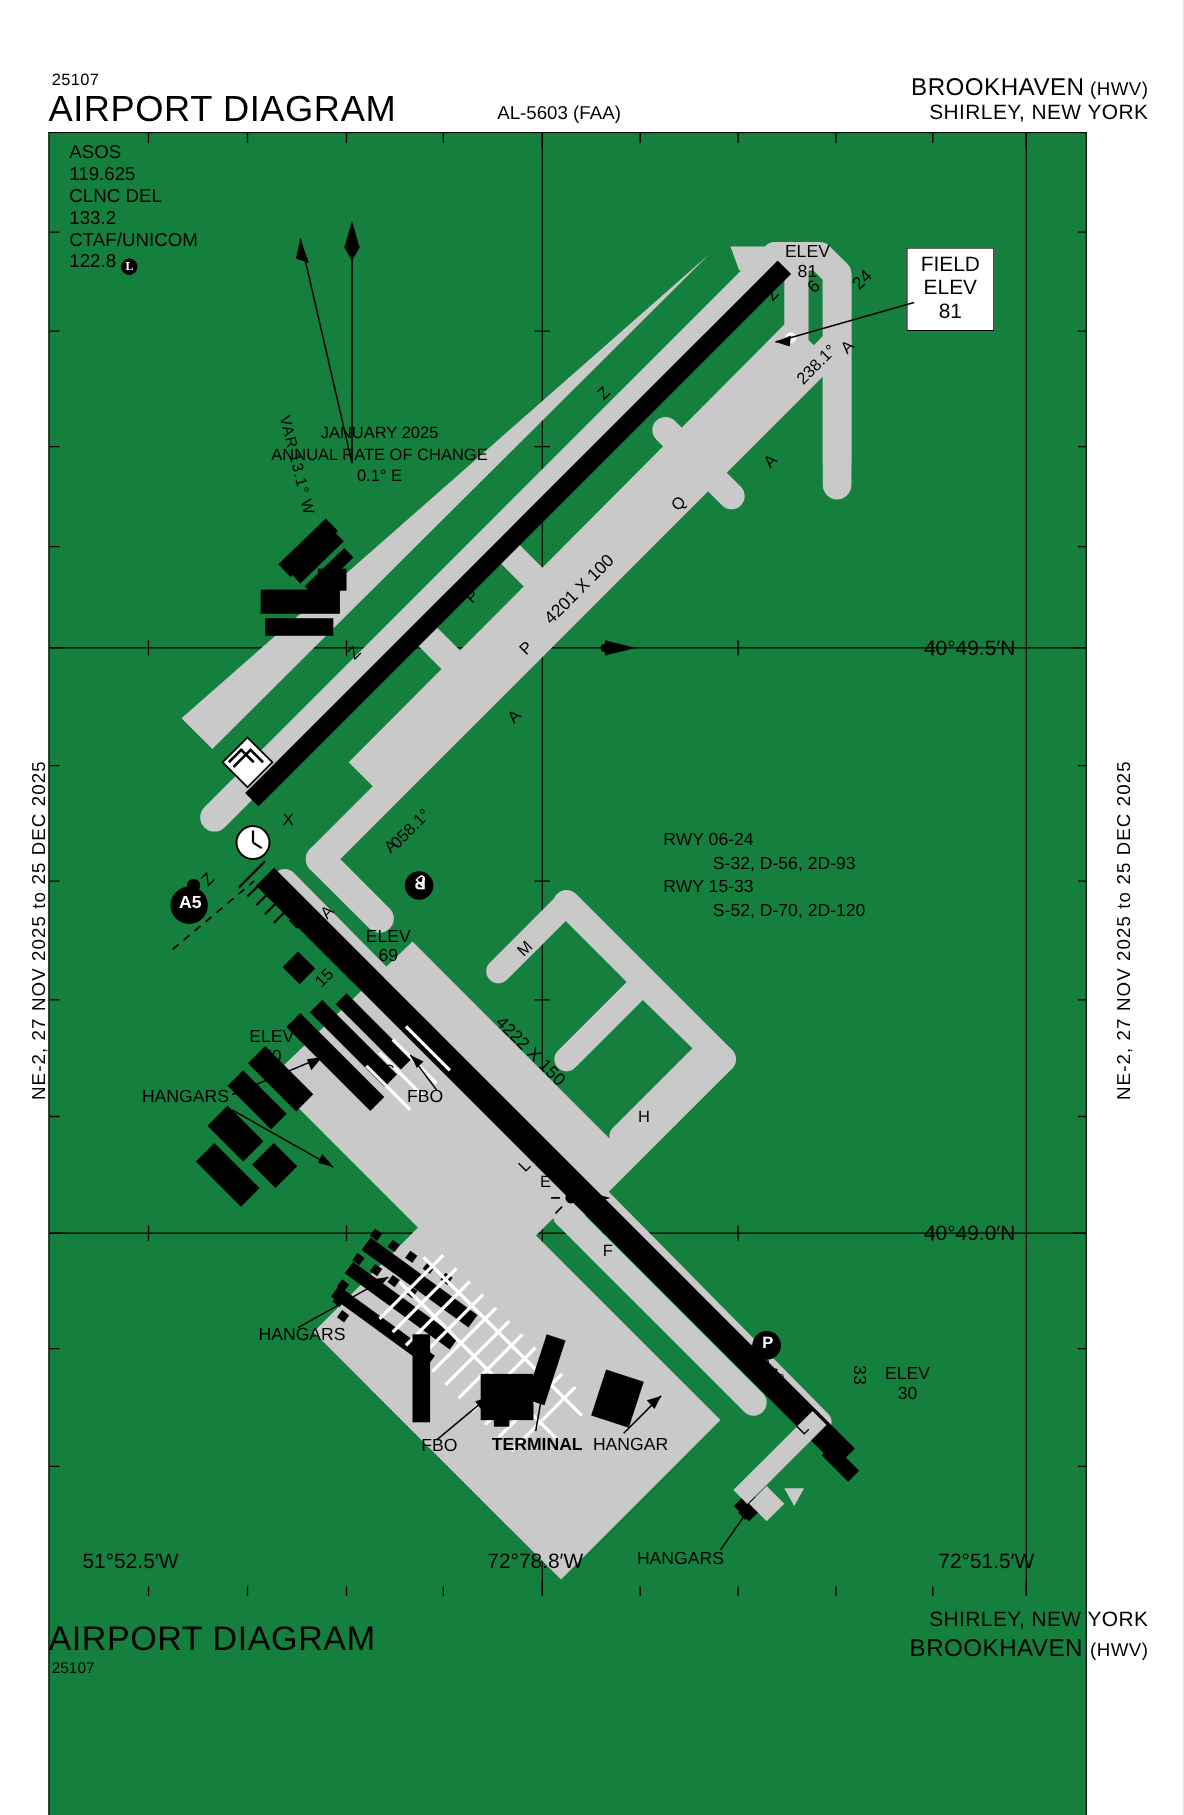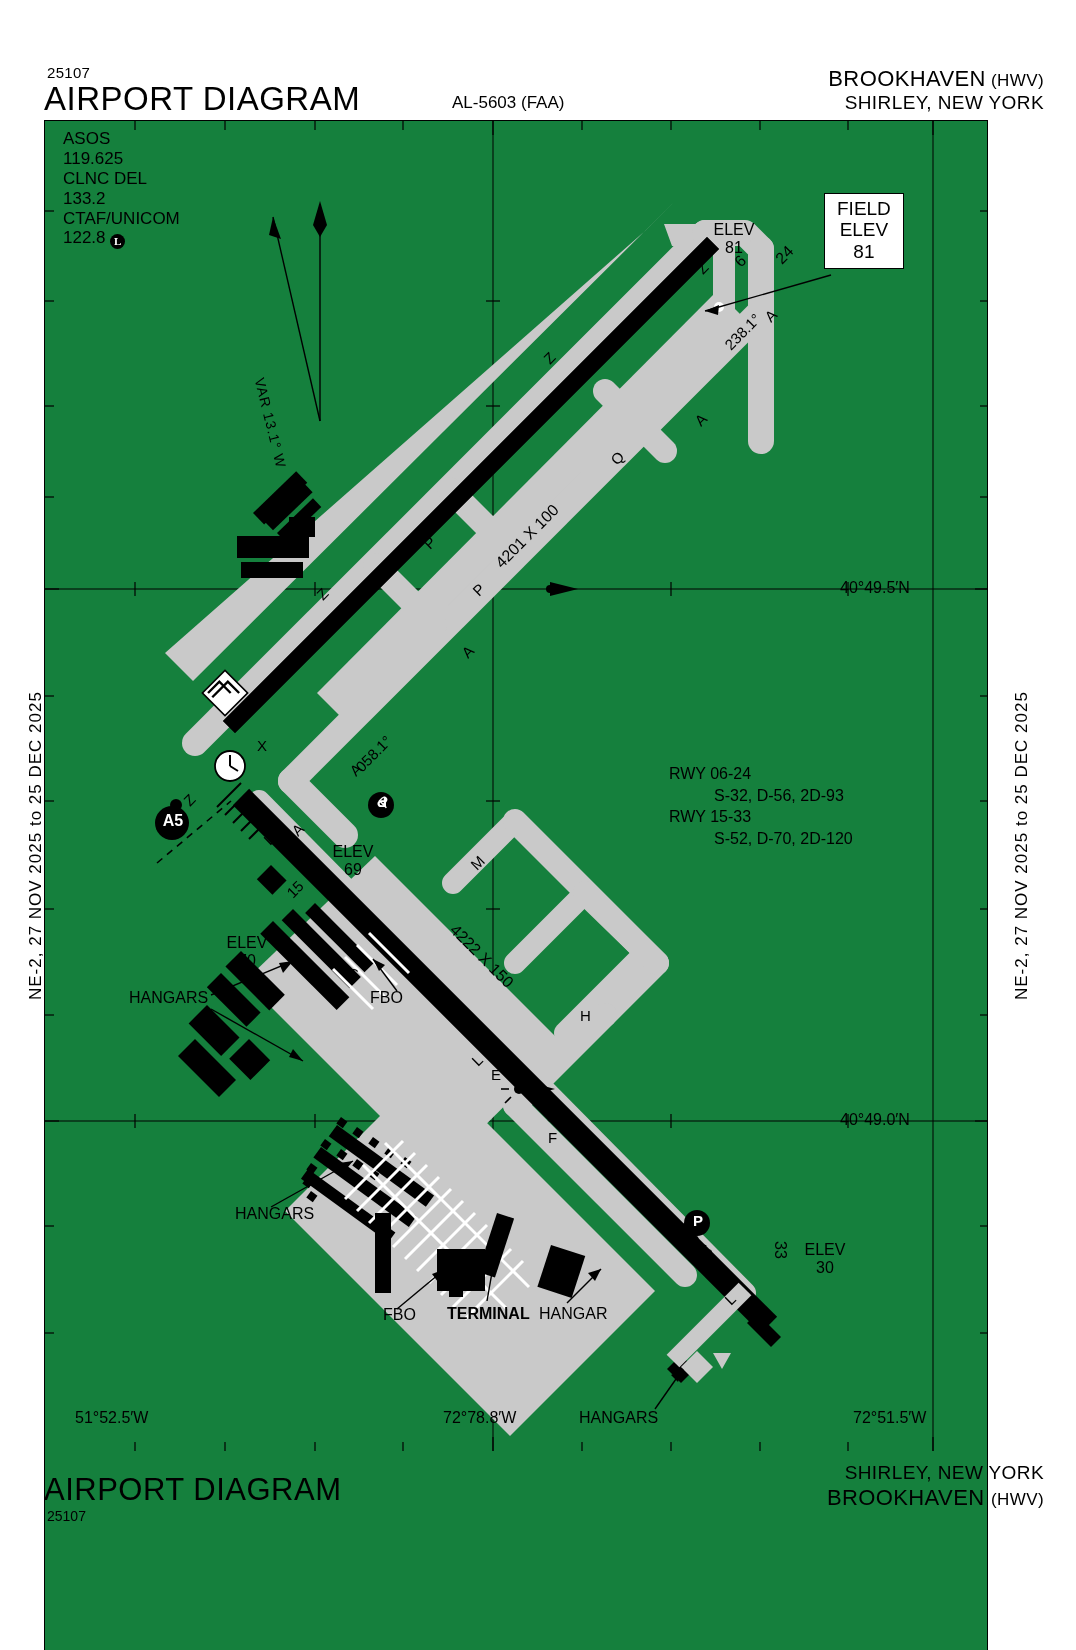--- a/index.html
+++ b/index.html
@@ -38,39 +38,39 @@
   .side-left{left:-2px;top:620px;transform-origin:left top;transform:rotate(-90deg) translateX(-360px);}
   .side-right{right:-2px;top:620px;transform-origin:right top;transform:rotate(90deg) translateX(360px);}
 
   
   .commbox{position:absolute;left:0px;top:0px;width:200px;padding:8px 0 10px 18px;font-size:17px;line-height:1.17;}
   .commbox div{white-space:nowrap;}
   .lcircle{display:inline-block;width:15px;height:15px;border-radius:50%;background:#000;color:#fff;
            font-size:11px;line-height:15px;text-align:center;vertical-align:-2px;font-weight:bold;font-family:"Liberation Serif",serif;}
 
   
-  .fieldelev{position:absolute;left:779px;top:72px;border:1.6px solid #000;padding:4px 12px 6px;
+  .fieldelev{position:absolute;left:779px;top:104px;border:1.6px solid #000;padding:4px 12px 6px;
              text-align:center;font-size:19px;line-height:1.12;background:#fff;}
   .lightbox{position:absolute;left:586px;top:752px;border:1.4px solid #000;padding:3px 7px 4px;
             font-size:15px;line-height:1.35;background:#fff;white-space:nowrap;}
-  .rwydata{position:absolute;left:624px;top:632px;font-size:16px;line-height:1.35;white-space:nowrap;margin-top:10px;}
+  .rwydata{position:absolute;left:558px;top:632px;font-size:16px;line-height:1.35;white-space:nowrap;}
   .rwydata .ind{padding-left:45px;}
 
   
   .magtext{position:absolute;left:175px;top:263px;width:250px;text-align:center;font-size:15px;line-height:1.3;}
   .varlabel{position:absolute;left:222px;top:255px;font-size:14px;letter-spacing:1px;
             transform-origin:left top;transform:rotate(76deg);white-space:nowrap;}
 
   
   .mlabel{position:absolute;font-size:16px;white-space:nowrap;line-height:1.15;text-align:center;}
   .mlabel.sm{font-size:15px;}
   .twy{position:absolute;font-size:15px;font-weight:400;white-space:nowrap;}
 
   
-  .coordlab{position:absolute;font-size:16px;white-space:nowrap;}
+  .coordlab{position:absolute;font-size:19px;white-space:nowrap;}
 </style>
 </head>
 <body>
 
 <div id="page">
 
   <div class="chart-id">25107</div>
   <div class="title-main">AIRPORT DIAGRAM</div>
   <div class="al-num">AL-5603 (FAA)</div>
   <div class="hdr-right">
@@ -407,20 +407,25 @@
         <div>CLNC DEL</div>
         <div>133.2</div>
         <div>CTAF/UNICOM</div>
         <div>
           <span>122.8</span>
           <span class="lcircle">L</span>
         </div>
       </div>
 
       <div class="varlabel">VAR 13.1° W</div>
+      <div class="magtext">
+        <div>JANUARY 2025</div>
+        <div>ANNUAL RATE OF CHANGE</div>
+        <div>0.1° E</div>
+      </div>
 
       <div class="fieldelev">
         <div>FIELD</div>
         <div>ELEV</div>
         <div>81</div>
       </div>
       <svg class="abs" style="left:640px;top:150px;" width="150" height="50">
         <line x1="146" y1="4" x2="20" y2="40" stroke="#000" stroke-width="1.4"></line>
         <path d="M 20 40 L 34 34 L 33 44 Z" fill="#000"></path>
       </svg>

